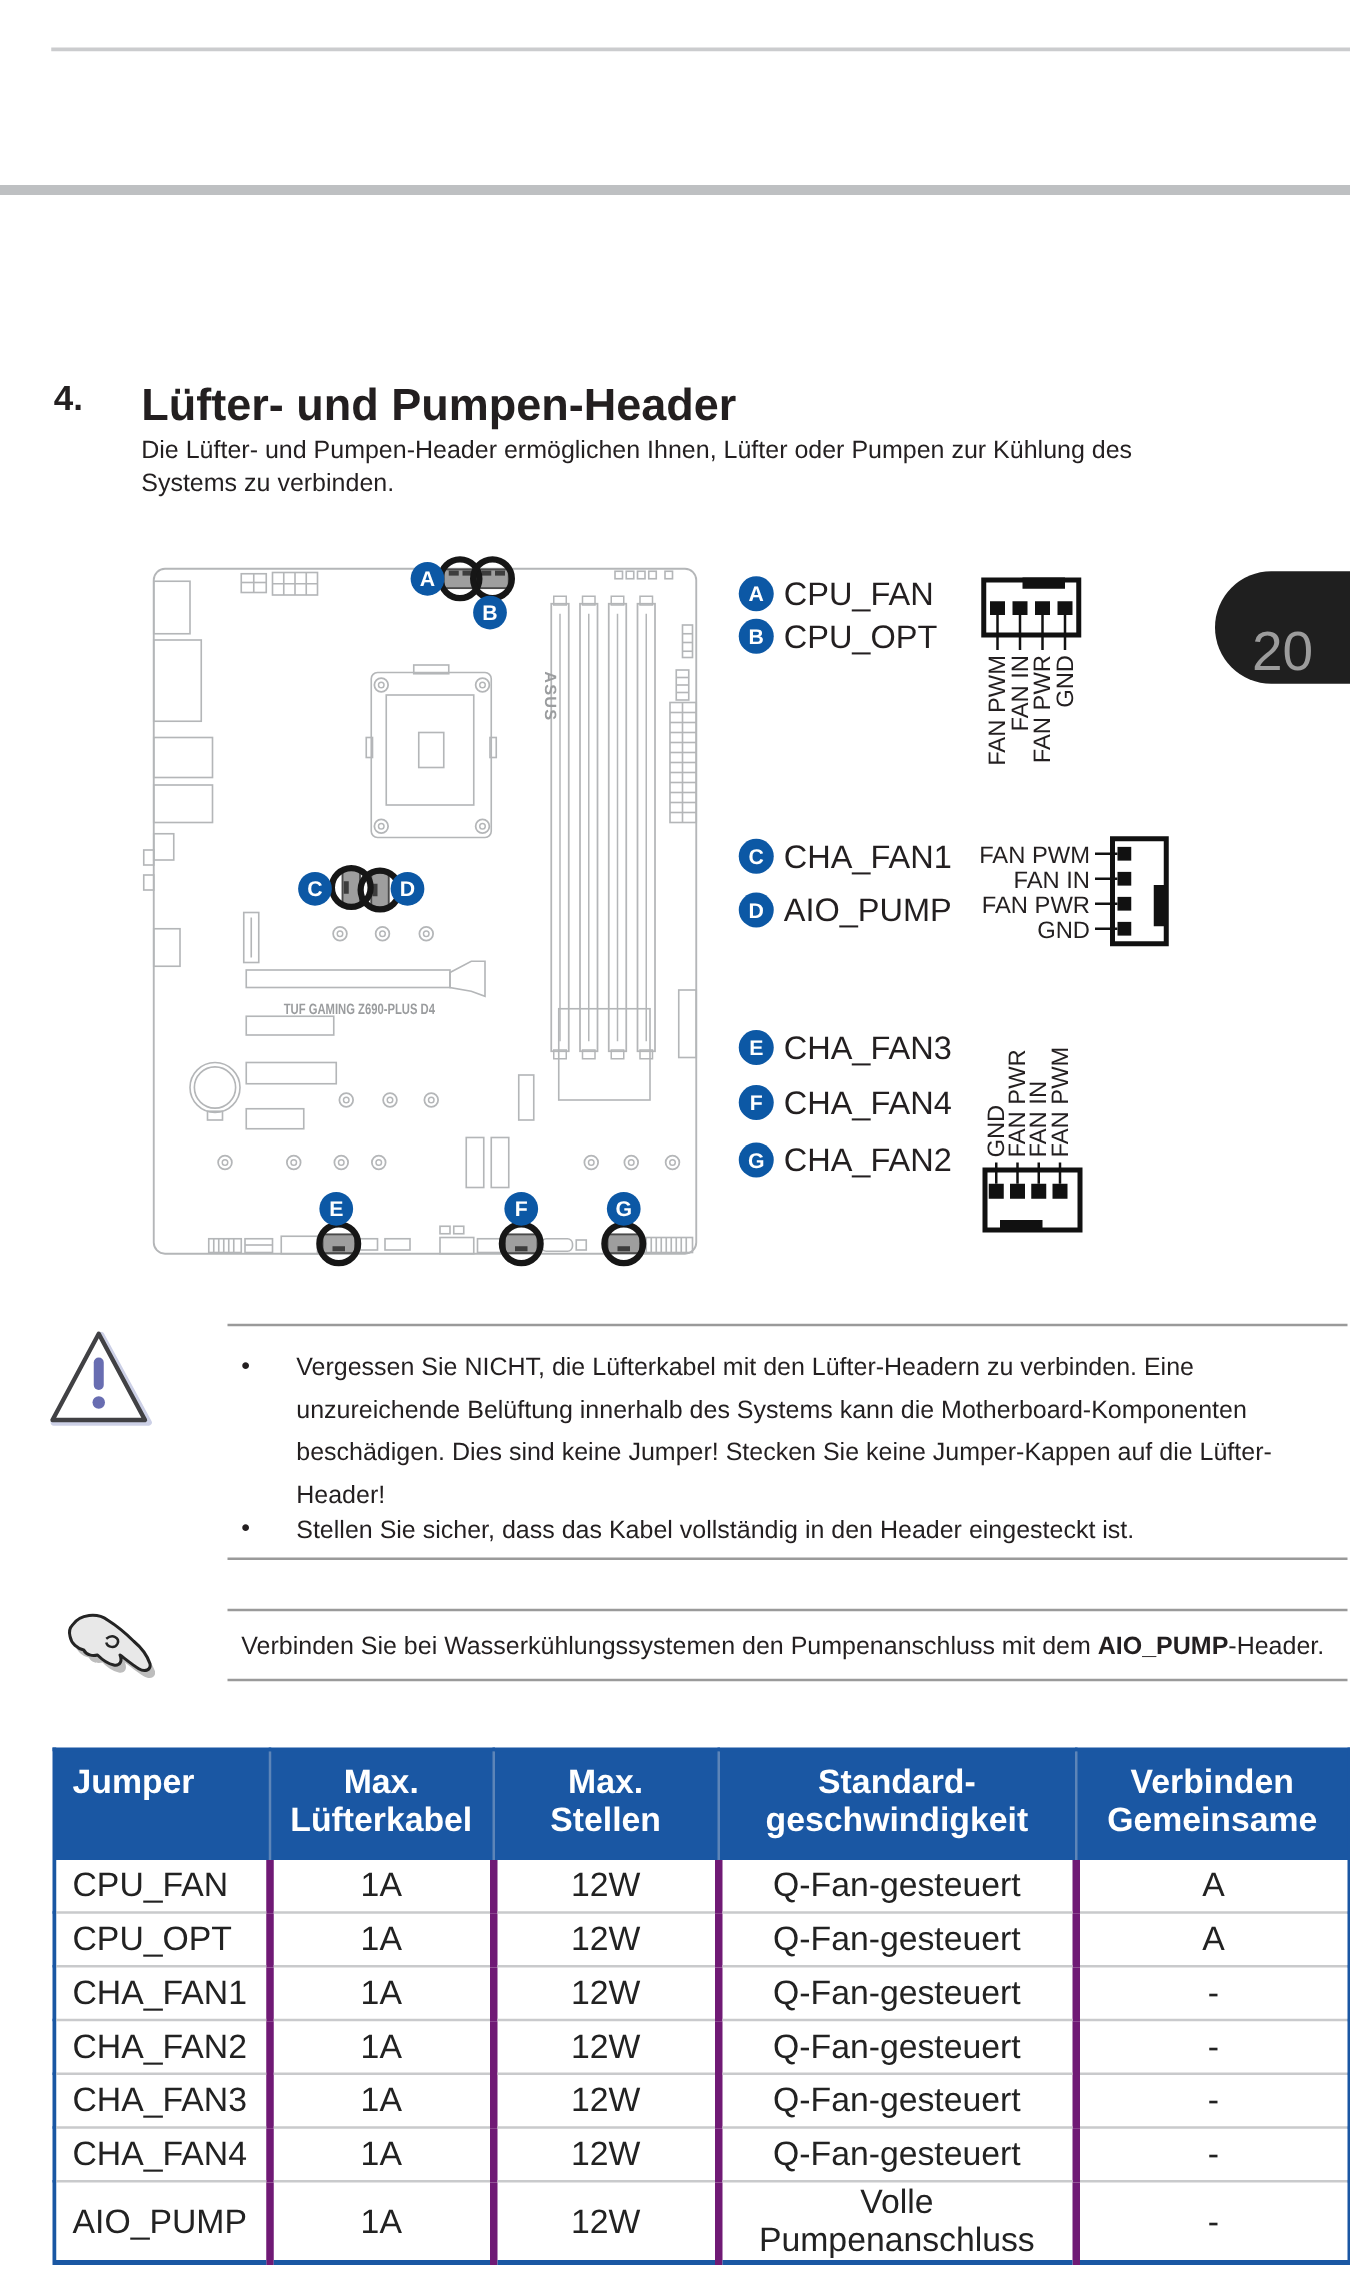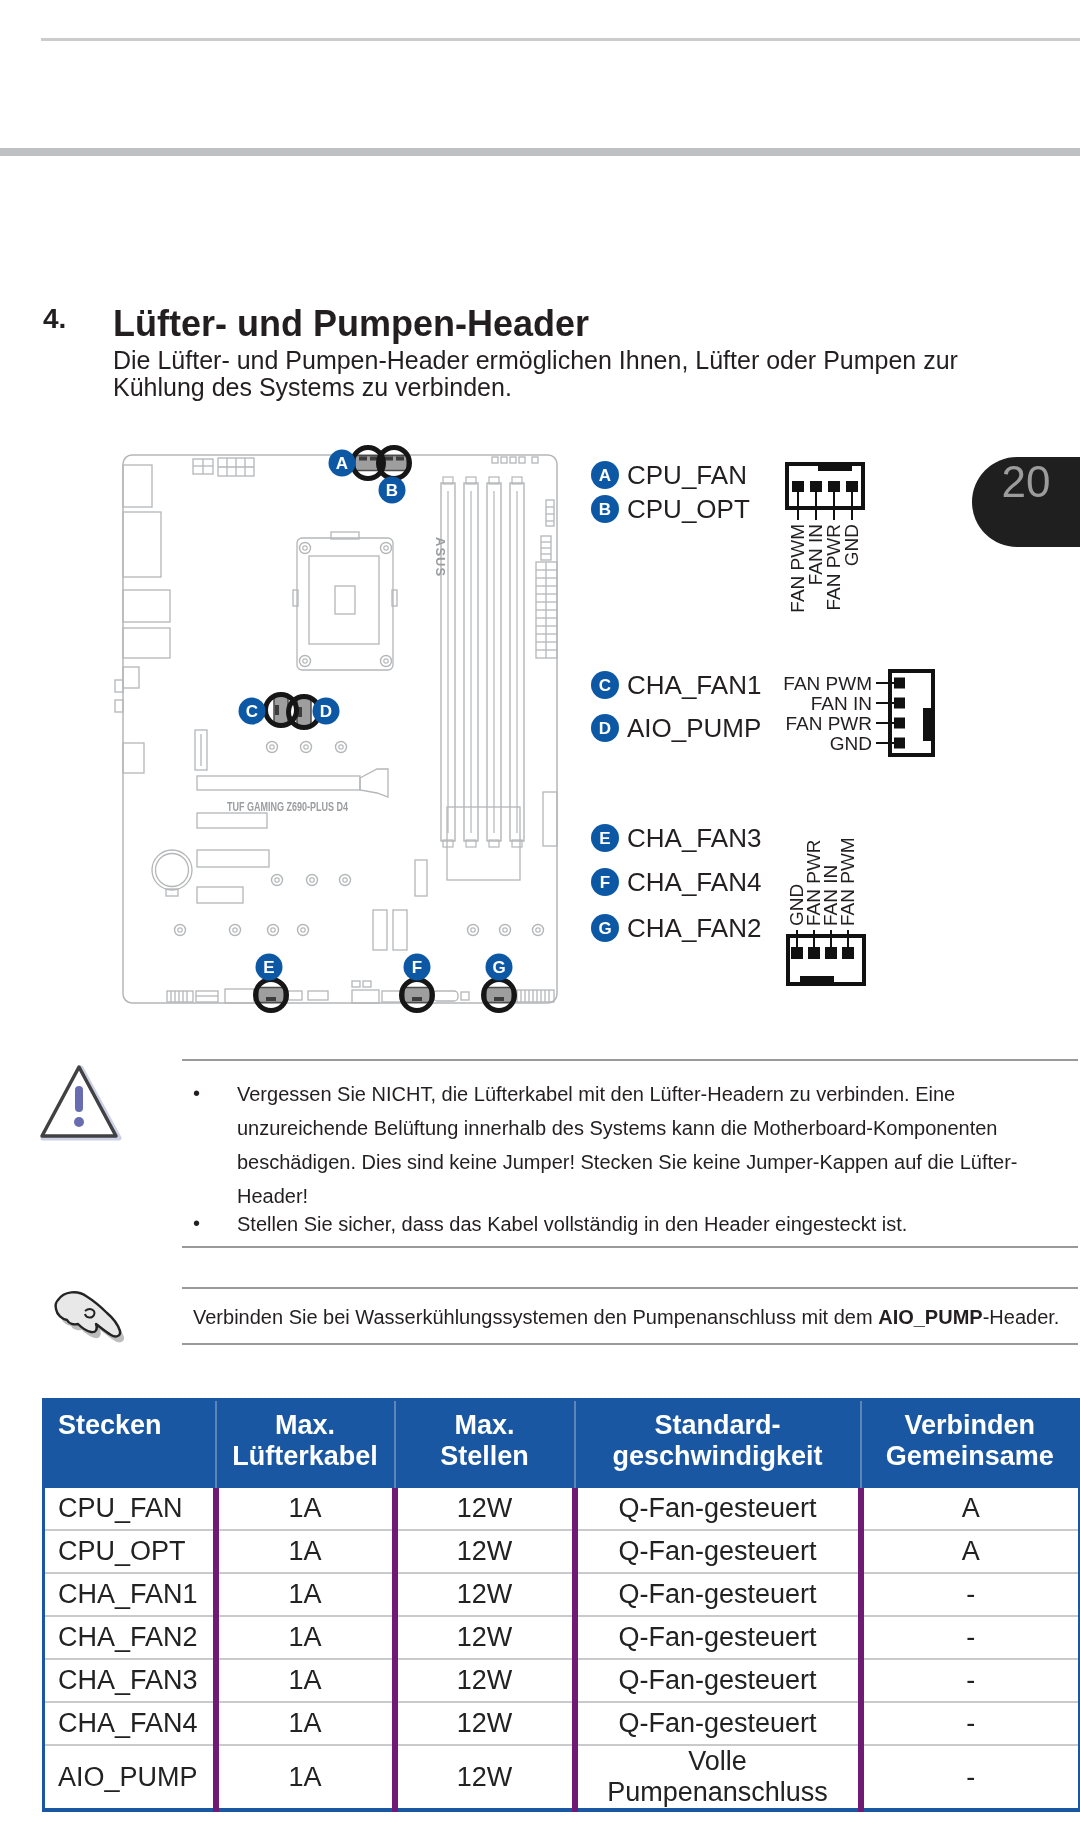--- a/index.html
+++ b/index.html
@@ -5,25 +5,25 @@
   html,body{margin:0;padding:0;background:#ffffff;}
   body{width:1080px;height:1822px;position:relative;overflow:hidden;
        font-family:"Liberation Sans","DejaVu Sans",sans-serif;color:#231f20;}
   .abs{position:absolute;}
   
   .rule-thin{top:38px;left:41px;width:1039px;height:3px;background:#cbccce;}
   .rule-bar{top:148px;left:0;width:1080px;height:8px;background:#bec0c2;}
   
   .sec-num{top:303px;left:43px;font-size:28px;font-weight:bold;}
   .sec-title{top:303px;left:113px;font-size:36px;font-weight:bold;}
-  .intro{top:347px;left:113px;width:860px;font-size:25px;line-height:27px;}
+  .intro{top:347px;left:113px;width:860px;font-size:20px;line-height:27px;}
   
   .page-tab{top:457px;left:972px;width:108px;height:90px;background:#1f1f1f;
             border-radius:45px 0 0 45px;color:#9c9c9c;font-size:44px;
-            display:flex;align-items:flex-start;justify-content:center;}
+            display:flex;align-items:flex-end;justify-content:center;}
   
   .fig{top:440px;left:0;}
   
   .hline{left:182px;width:896px;height:2px;background:#9a9a9a;}
   .bullet{font-size:20px;}
   .note-p{font-size:20px;line-height:34px;}
   .aio{top:1306px;left:193px;width:890px;font-size:20px;}
   .aio b{font-weight:bold;}
   
   table.spec{position:absolute;top:1398px;left:42px;width:1036px;
@@ -364,21 +364,21 @@
   <colgroup>
     <col style="width:172px">
       <col style="width:179px">
       <col style="width:180px">
     <col style="width:286px">
       <col style="width:219px">
   </colgroup>
   <thead>
     <tr>
       <th class="first">
-        <div>Stecken</div>
+        <div>Jumper</div>
       </th>
       <th>
         <div>Max.</div>
         <div>Lüfterkabel</div>
       </th>
       <th>
         <div>Max.</div>
         <div>Stellen</div>
       </th>
       <th>

